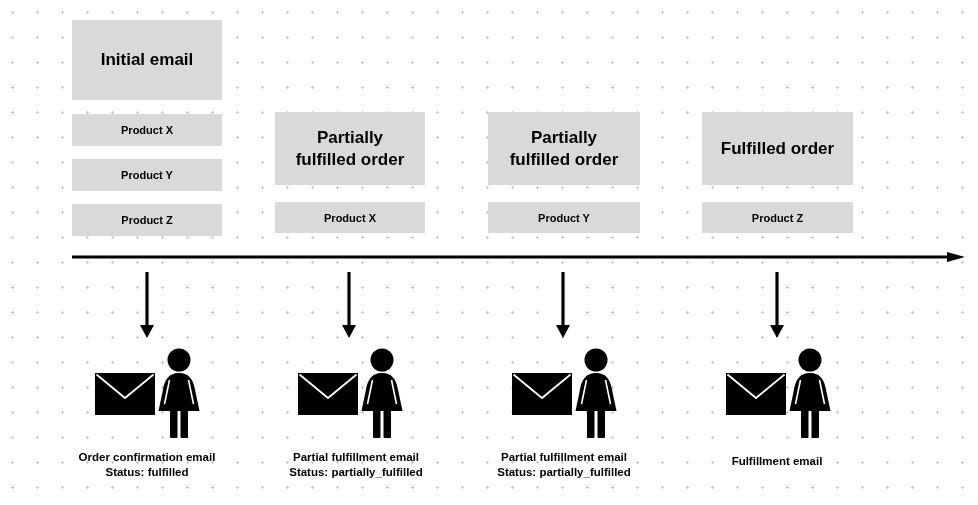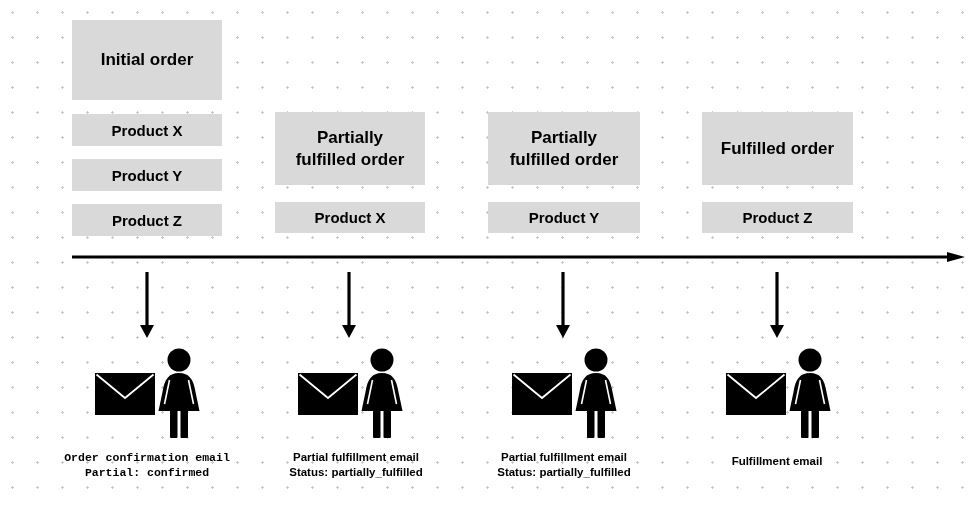--- a/index.html
+++ b/index.html
@@ -29,21 +29,21 @@
     text-align: center;
     color: #000;
     box-sizing: border-box;
   }
   .order-box {
     font-size: 17px;
     font-weight: bold;
     line-height: 1.28;
   }
   .product-box {
-    font-size: 15px;
+    font-size: 11px;
     font-weight: bold;
   }
   .timeline {
     position: absolute;
     left: 72px;
     top: 252px;
     width: 893px;
     height: 10px;
   }
   .down-arrow {
@@ -76,21 +76,21 @@
     line-height: 1.32;
   }
   .caption .line2 { display: block; }
 </style>
 </head>
 <body>
 
 <div id="canvas">
 
   <div class="box order-box" style="left:72px; top:20px; width:150px; height:80px;">
-    <span>Initial order</span>
+    <span>Initial email</span>
   </div>
 
   <div class="box product-box" style="left:72px; top:114px; width:150px; height:32px;">
     <span>Product X</span>
   </div>
   <div class="box product-box" style="left:72px; top:159px; width:150px; height:32px;">
     <span>Product Y</span>
   </div>
   <div class="box product-box" style="left:72px; top:204px; width:150px; height:32px;">
     <span>Product Z</span>
@@ -194,23 +194,23 @@
     <svg class="person" viewBox="0 0 44 90" width="44" height="90">
       <circle cx="22" cy="12" r="11.5" fill="#000"></circle>
       <path d="M22 25 C12 25 7.5 31 5.5 44 L1.5 63 L42.5 63 L38.5 44 C36.5 31 32 25 22 25 Z" fill="#000"></path>
       <path d="M12.5 32 L7.5 56" stroke="#ffffff" stroke-width="1.6" fill="none"></path>
       <path d="M31.5 32 L36.5 56" stroke="#ffffff" stroke-width="1.6" fill="none"></path>
       <rect x="13" y="62" width="7.5" height="28" fill="#000" rx="1"></rect>
       <rect x="23.5" y="62" width="7.5" height="28" fill="#000" rx="1"></rect>
     </svg>
   </div>
 
-  <div class="caption" style="left:37px; top:450px;font-family:Liberation Mono, monospace;">
+  <div class="caption" style="left:37px; top:450px;">
     <span>Order confirmation email</span>
-    <span class="line2">Partial: confirmed</span>
+    <span class="line2">Status: fulfilled</span>
   </div>
   <div class="caption" style="left:246px; top:450px;">
     <span>Partial fulfillment email</span>
     <span class="line2">Status: partially_fulfilled</span>
   </div>
   <div class="caption" style="left:454px; top:450px;">
     <span>Partial fulfillment email</span>
     <span class="line2">Status: partially_fulfilled</span>
   </div>
   <div class="caption" style="left:667px; top:454px;">

